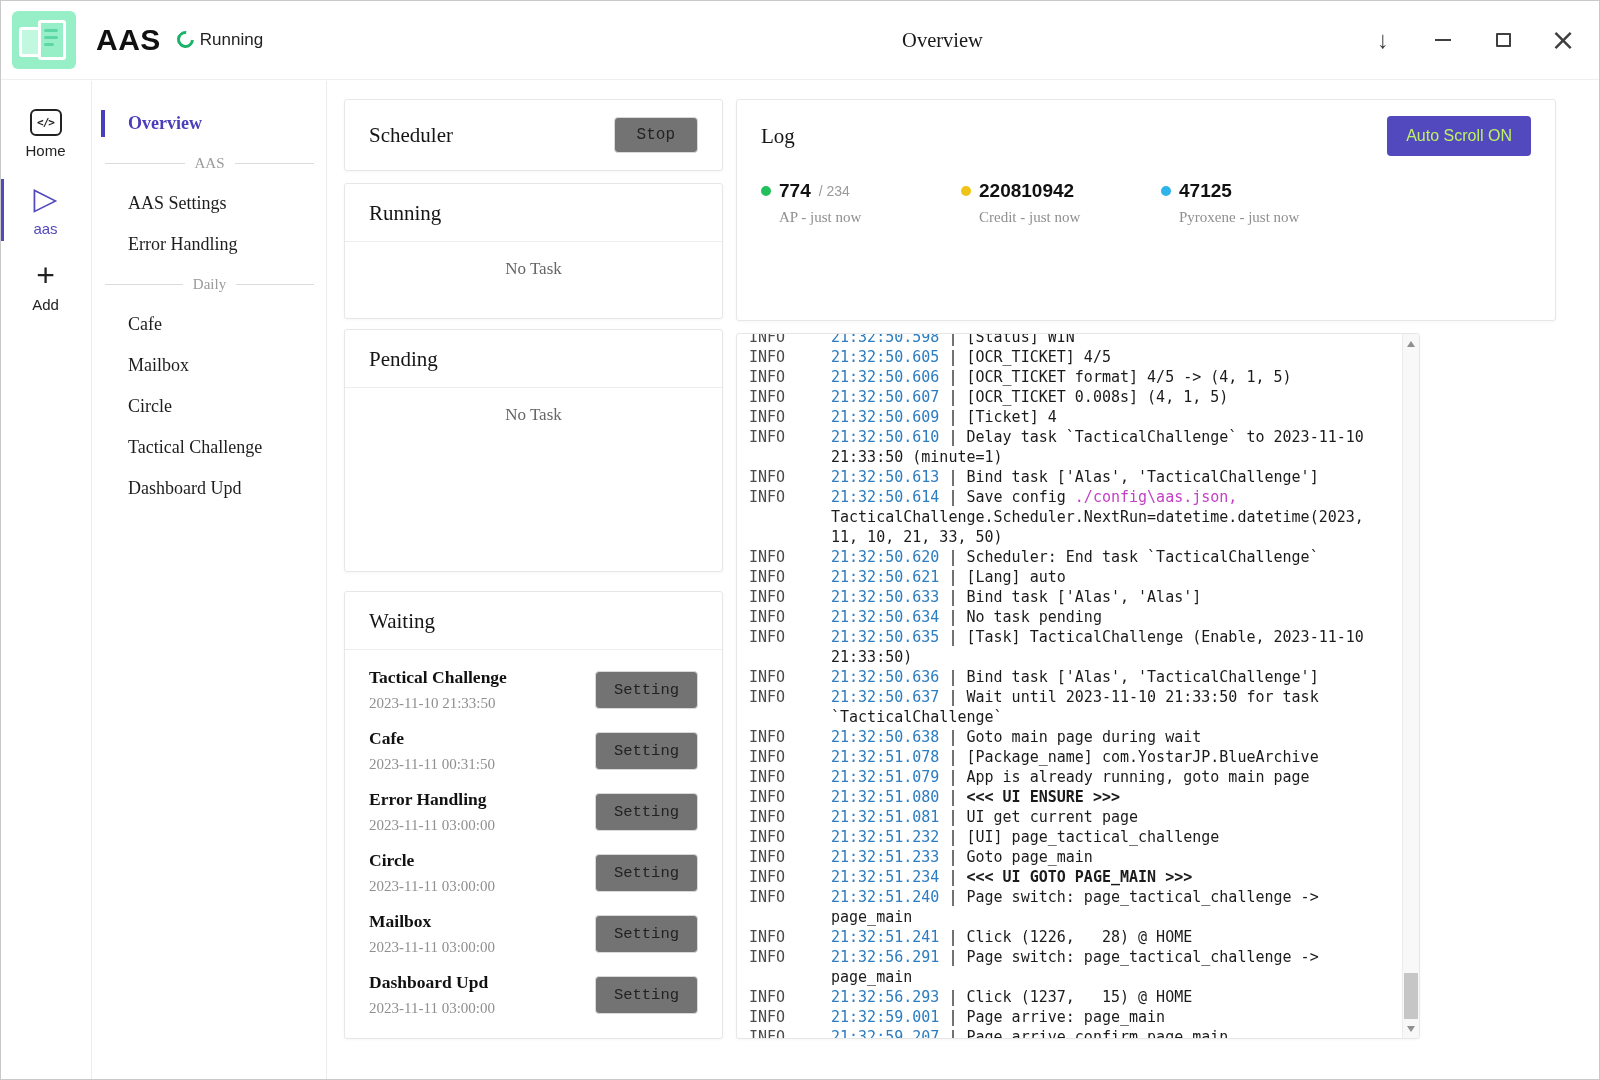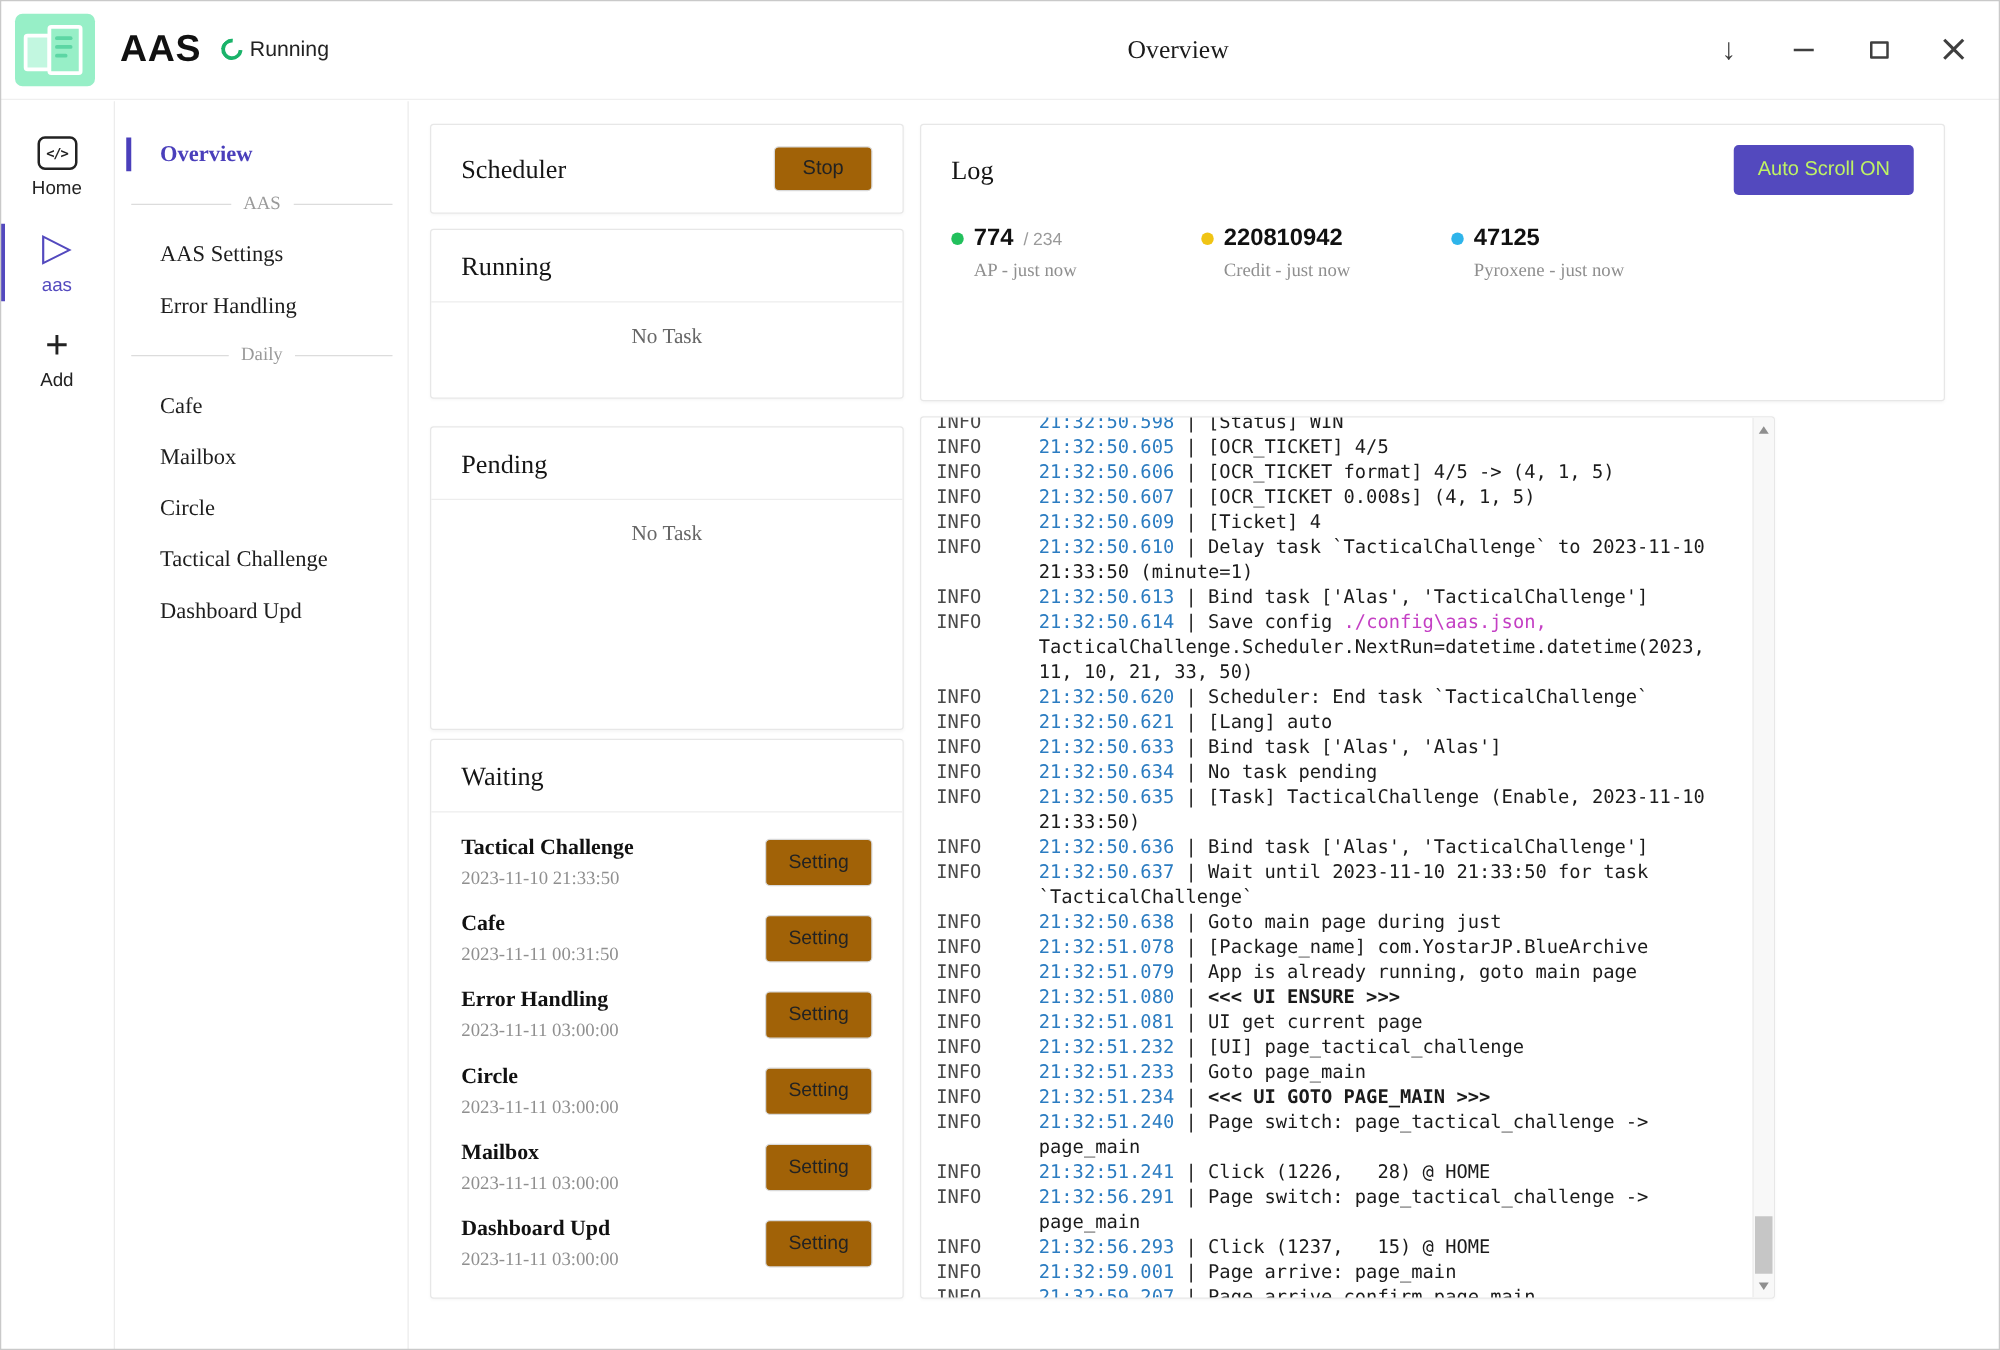--- a/index.html
+++ b/index.html
@@ -55,25 +55,25 @@
   .nav-item.active::before{content:"";position:absolute;left:8px;top:7px;bottom:7px;width:4px;background:#4a3fbb}
   .nav-divider{display:flex;align-items:center;gap:10px;color:#9a9a9a;font-size:15px;padding:11px 12px}
   .nav-divider::before,.nav-divider::after{content:"";height:1px;background:#dcdcdc;flex:1}
 
   
   .content{position:absolute;left:328px;top:81px;right:0;bottom:0;background:#fff}
   .card{position:absolute;background:#fff;border:1px solid #e7e7e7;border-radius:3px;box-shadow:0 1px 3px rgba(0,0,0,.04)}
   .card-h{font-size:21px;font-weight:normal;color:#151515}
   .card-title-row{padding:17px 24px 15px;border-bottom:1px solid #ededed}
   .empty{color:#666;text-align:center;padding:17px;font-size:17px}
-  .btn{font-family:Liberation Sans, sans-serif;background:#a16207;border:1px solid #d9d9d9;border-radius:4px;padding:8px 22px;font-size:16px;color:#222;cursor:pointer}
+  .btn{font-family:Liberation Mono, monospace;background:#737373;border:1px solid #d9d9d9;border-radius:4px;padding:8px 22px;font-size:16px;color:#222;cursor:pointer}
 
   #card-scheduler{left:16px;top:18px;width:379px;height:72px;display:flex;align-items:center;justify-content:space-between;padding:0 24px}
   #card-running{left:16px;top:102px;width:379px;height:136px}
-  #card-pending{left:16px;top:260px;width:379px;height:243px}
+  #card-pending{left:16px;top:248px;width:379px;height:243px}
   #card-waiting{left:16px;top:510px;width:379px;height:448px;overflow:hidden}
   #card-waiting .rows{padding-top:9px}
   .task-row{display:flex;align-items:center;padding:8px 24px}
   .task-info{flex:1}
   .task-name{font-weight:bold;font-size:17.5px;color:#111}
   .task-time{color:#8f8f8f;font-size:15px;margin-top:7px}
   .btn.setting{padding:9px 18px;font-size:15.5px}
 
   #card-log{left:408px;top:18px;width:820px;height:222px}
   .log-head{display:flex;justify-content:space-between;align-items:center;padding:16px 24px 8px}
@@ -326,21 +326,21 @@
         <div class="log-line">
           <span class="lvl">INFO</span>
           <span class="lrest"><span class="ltime">21:32:50.636</span> | <span>Bind task ['Alas', 'TacticalChallenge']</span></span>
         </div>
         <div class="log-line">
           <span class="lvl">INFO</span>
           <span class="lrest"><span class="ltime">21:32:50.637</span> | <span>Wait until 2023-11-10 21:33:50 for task `TacticalChallenge`</span></span>
         </div>
         <div class="log-line">
           <span class="lvl">INFO</span>
-          <span class="lrest"><span class="ltime">21:32:50.638</span> | <span>Goto main page during just</span></span>
+          <span class="lrest"><span class="ltime">21:32:50.638</span> | <span>Goto main page during wait</span></span>
         </div>
         <div class="log-line">
           <span class="lvl">INFO</span>
           <span class="lrest"><span class="ltime">21:32:51.078</span> | <span>[Package_name] com.YostarJP.BlueArchive</span></span>
         </div>
         <div class="log-line">
           <span class="lvl">INFO</span>
           <span class="lrest"><span class="ltime">21:32:51.079</span> | <span>App is already running, goto main page</span></span>
         </div>
         <div class="log-line">

